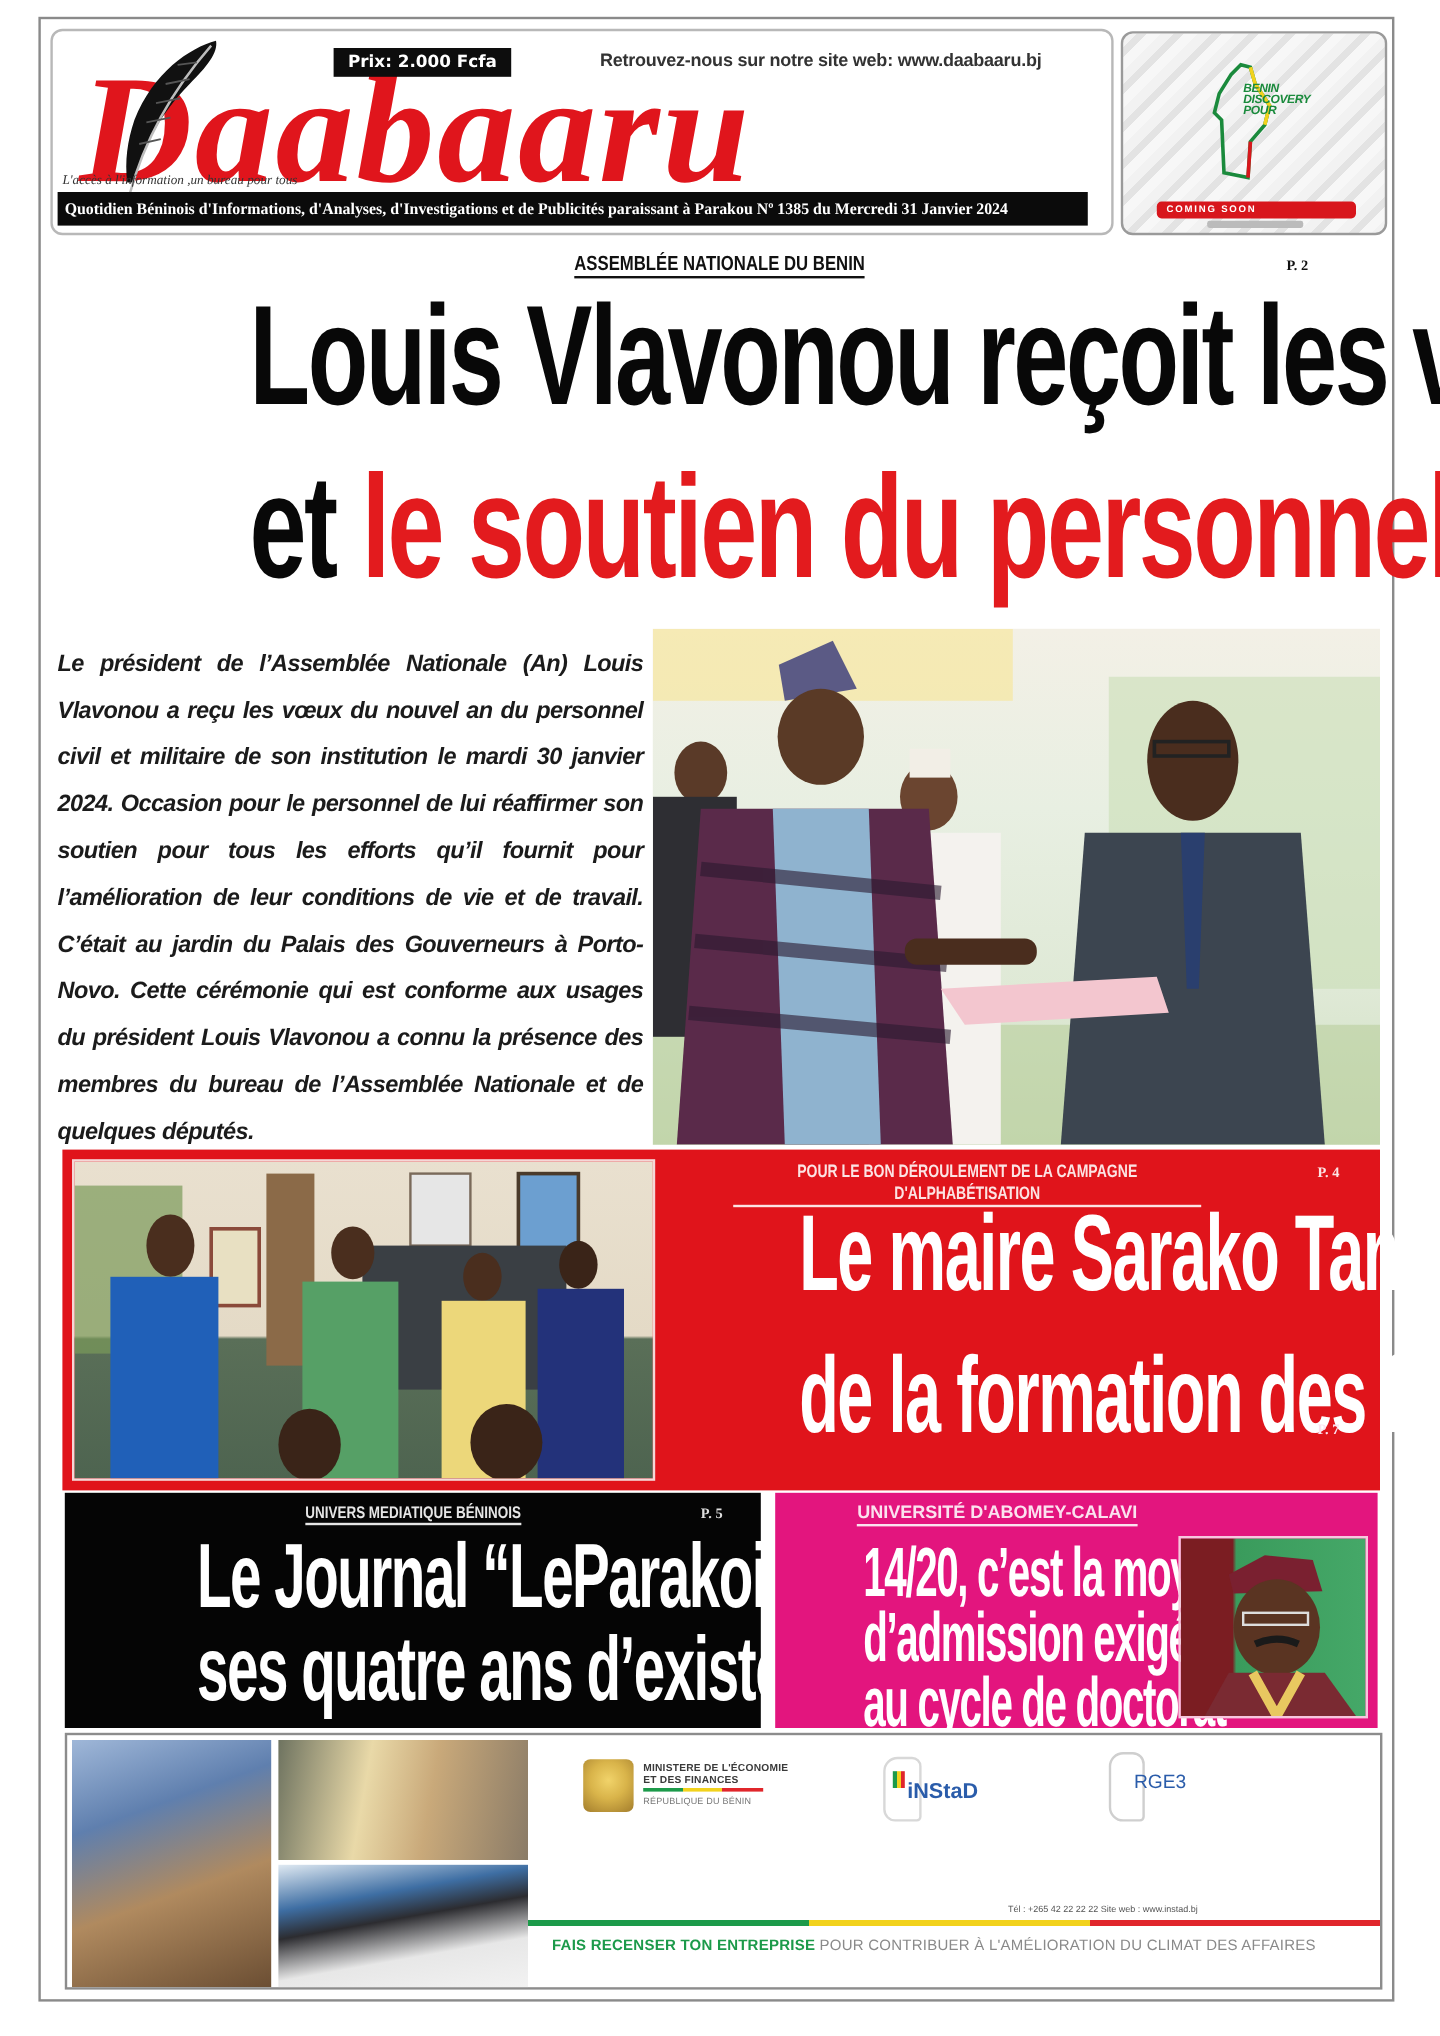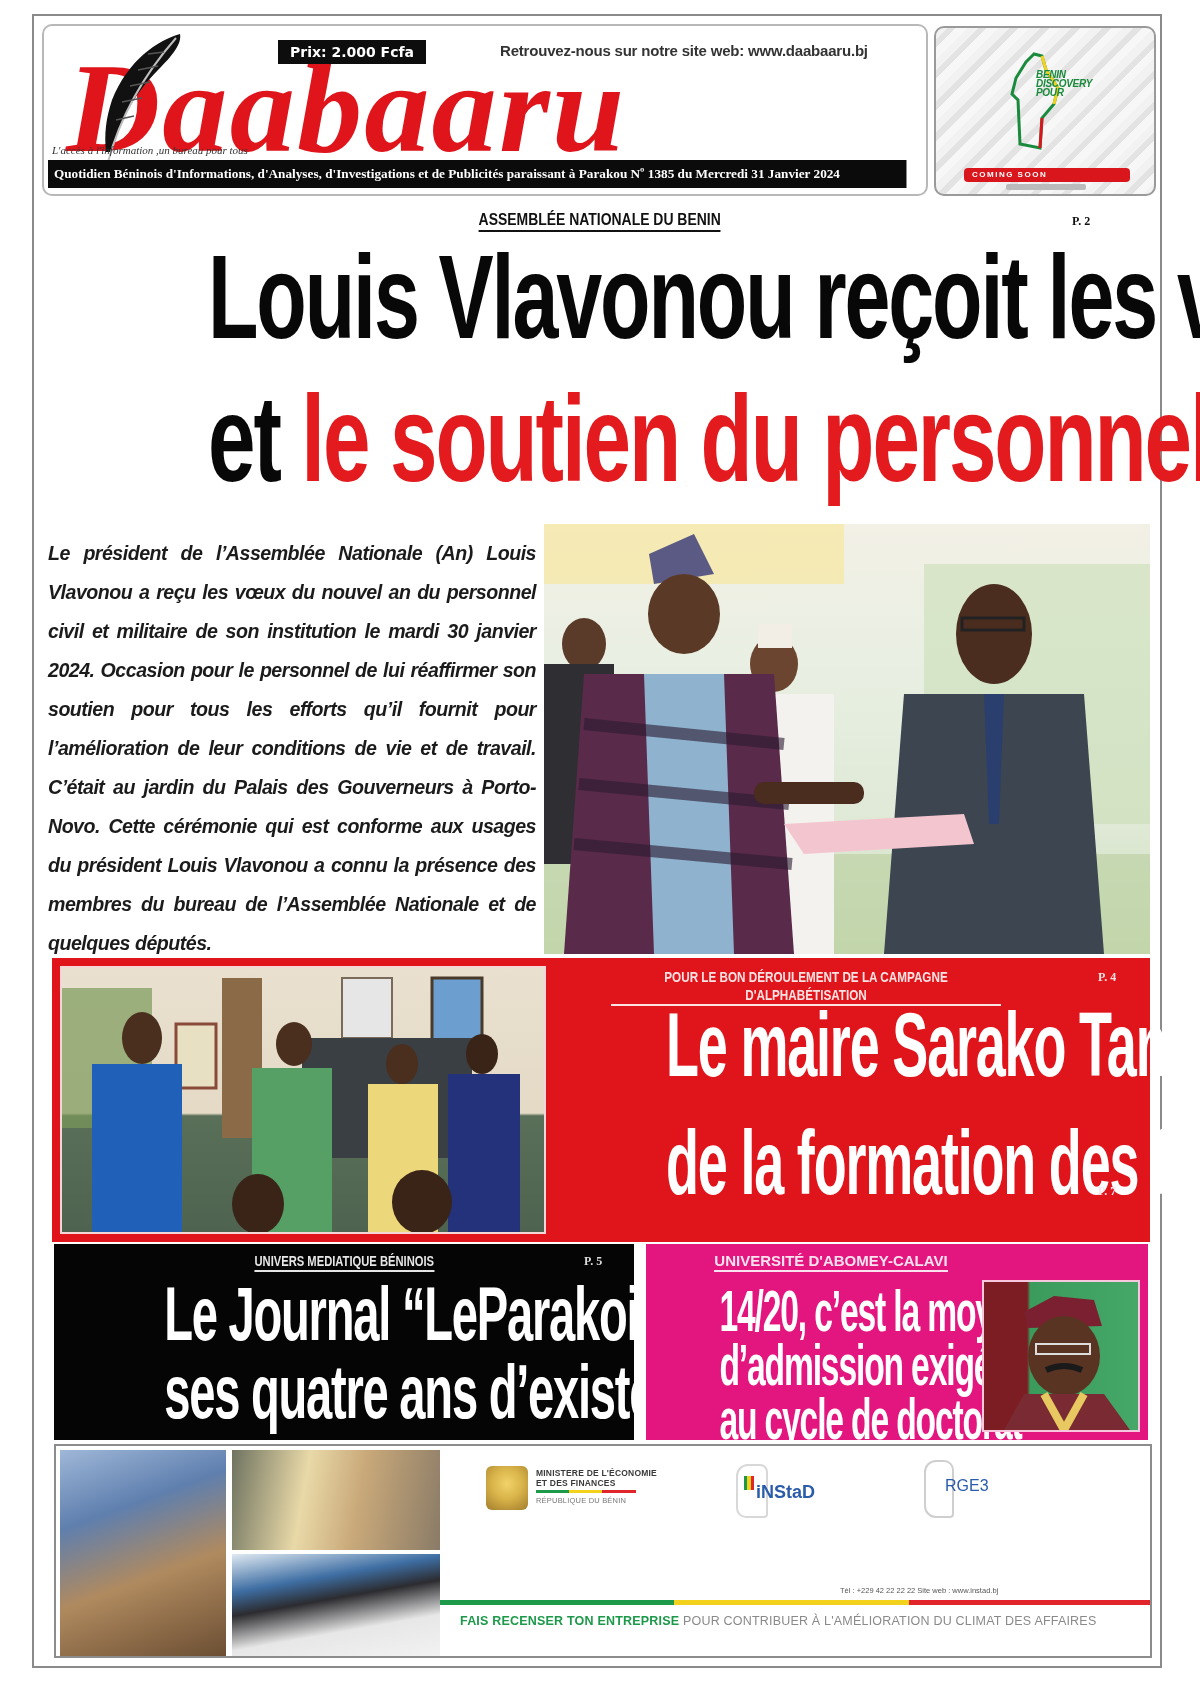--- a/index.html
+++ b/index.html
@@ -373,16 +373,16 @@
     <div class="instad-shape"></div>
     <div class="instad-flag"></div>
     <div class="instad-text">iNStaD</div>
   </div>
 
   <div class="rge">
     <div class="rge-shape"></div>
     <div class="rge-text">RGE3</div>
   </div>
 
-  <div class="census-contact">Tél : +229 42 22 22 22   Site web : www.instad.bj</div>
+  <div class="census-contact">Tél : +265 42 22 22 22   Site web : www.instad.bj</div>
   <div class="flag-stripe"></div>
   <div class="census-slogan"><b>FAIS RECENSER TON ENTREPRISE</b><span> POUR CONTRIBUER À L'AMÉLIORATION DU CLIMAT DES AFFAIRES</span></div>
 </div>
 
 </body></html>

